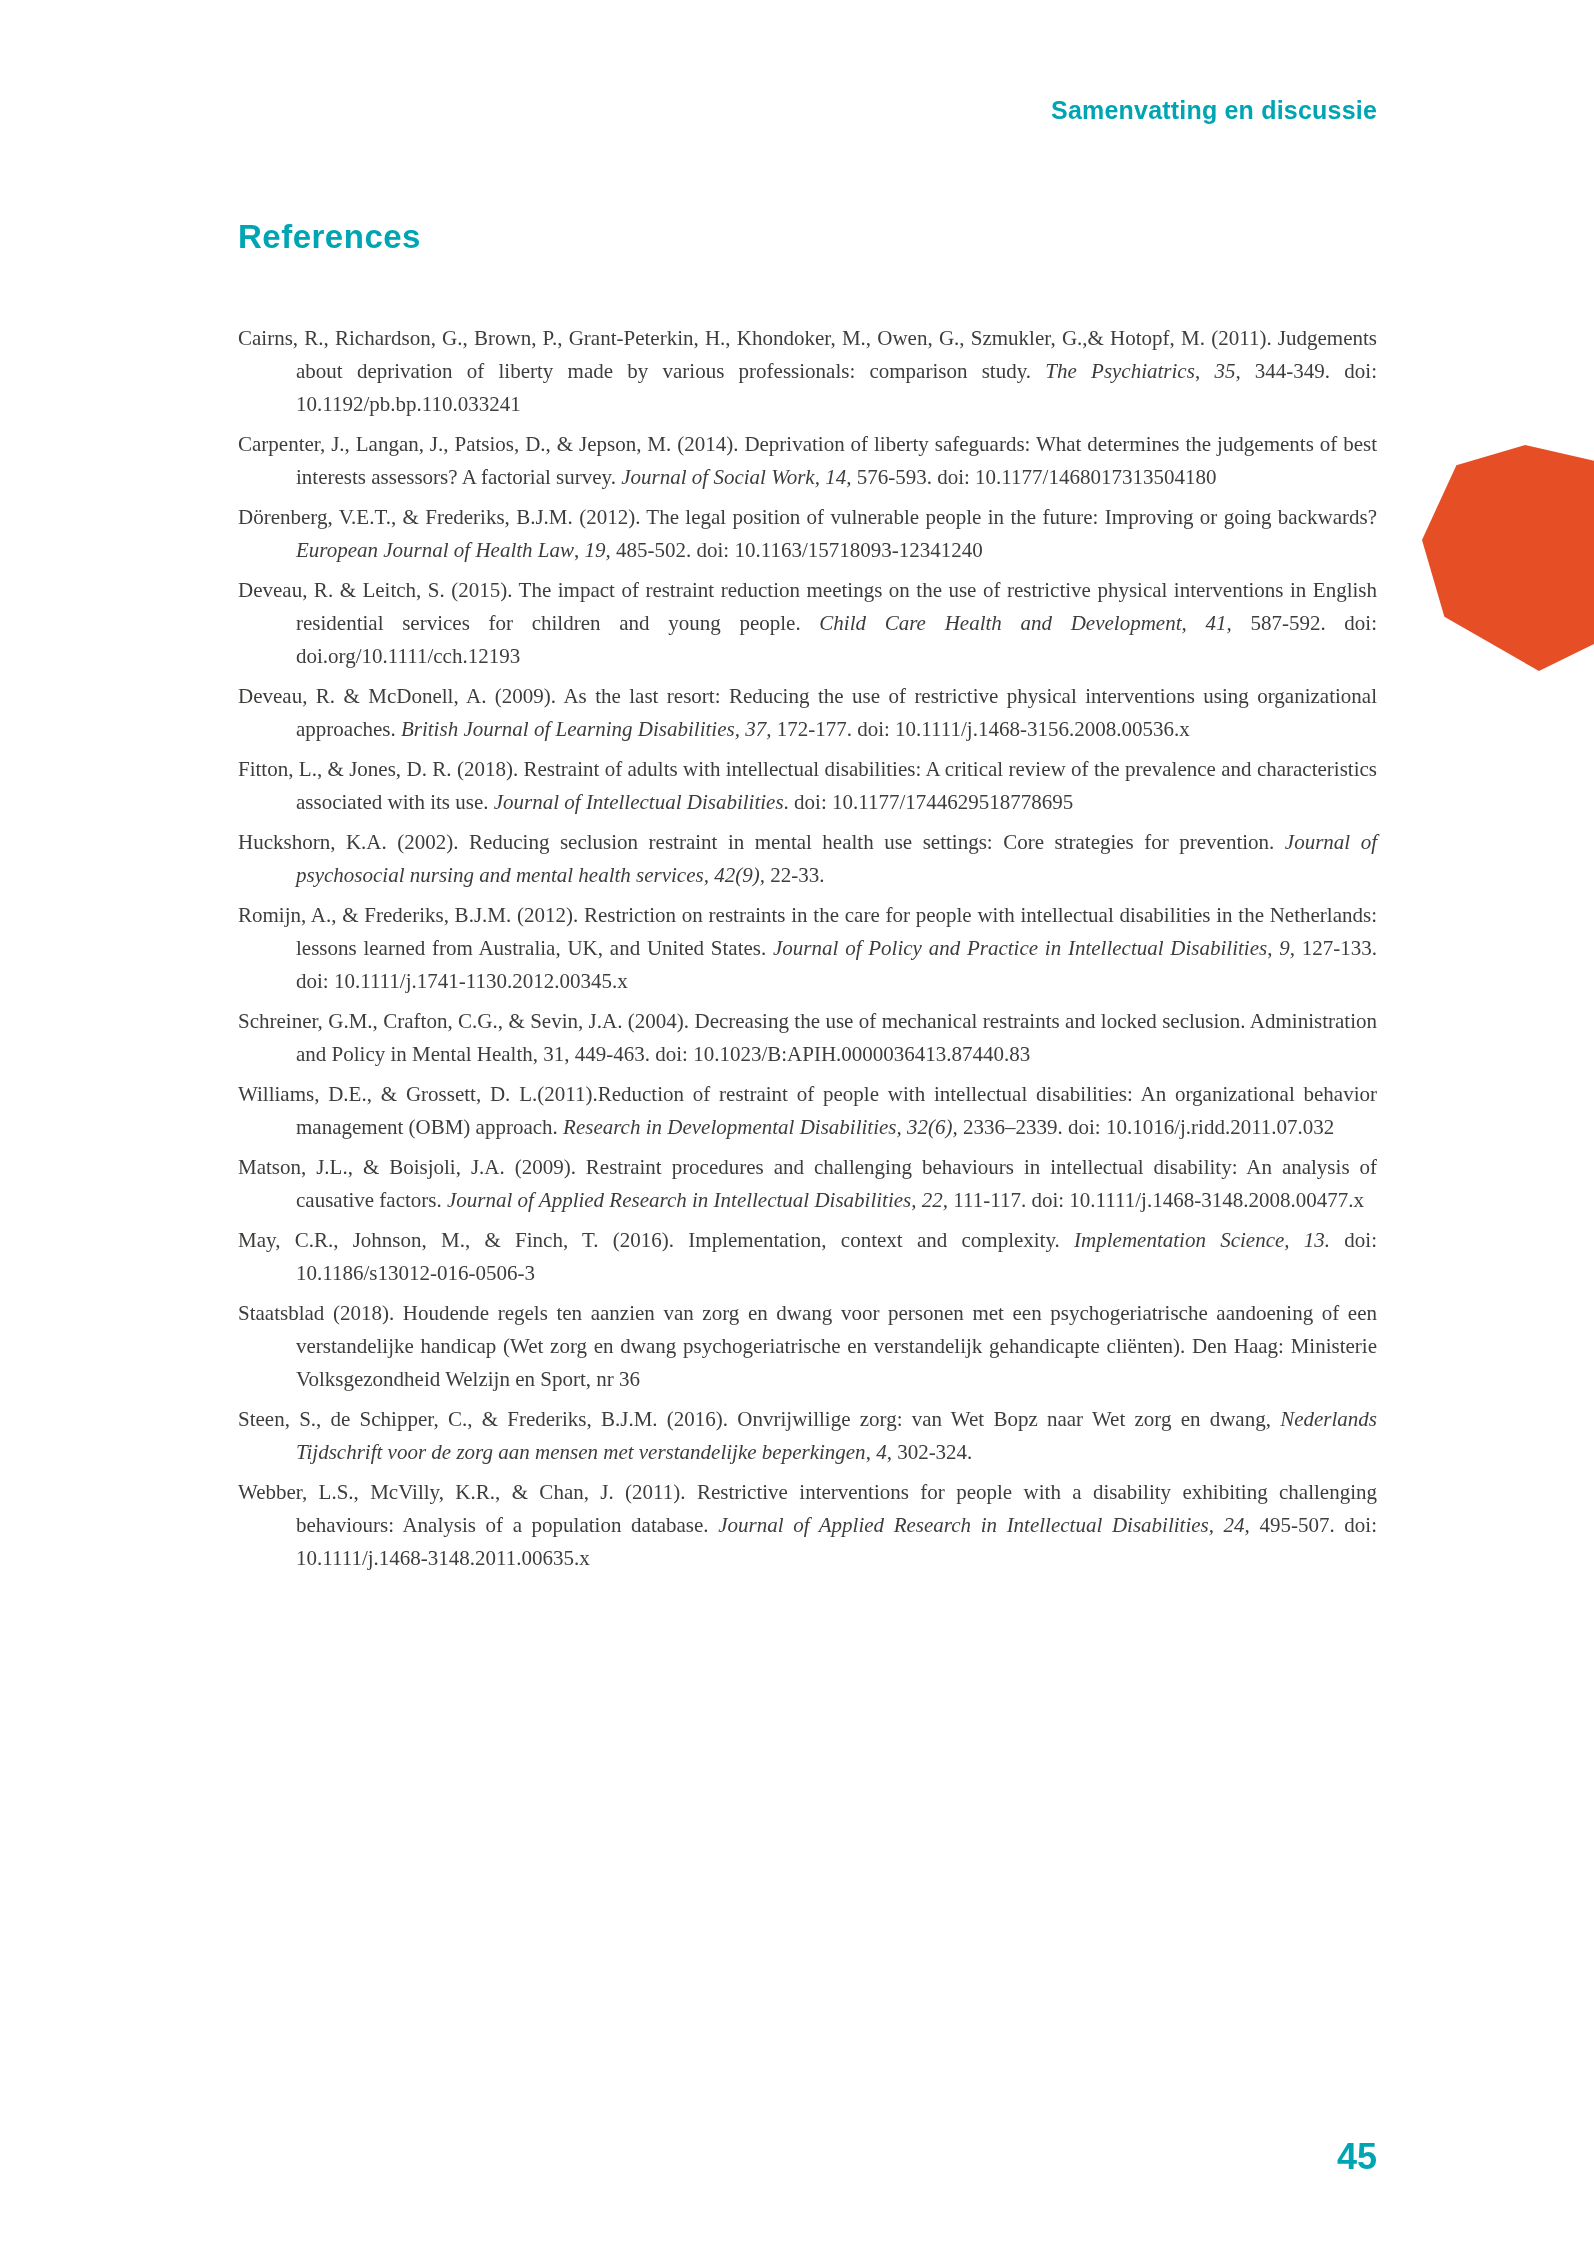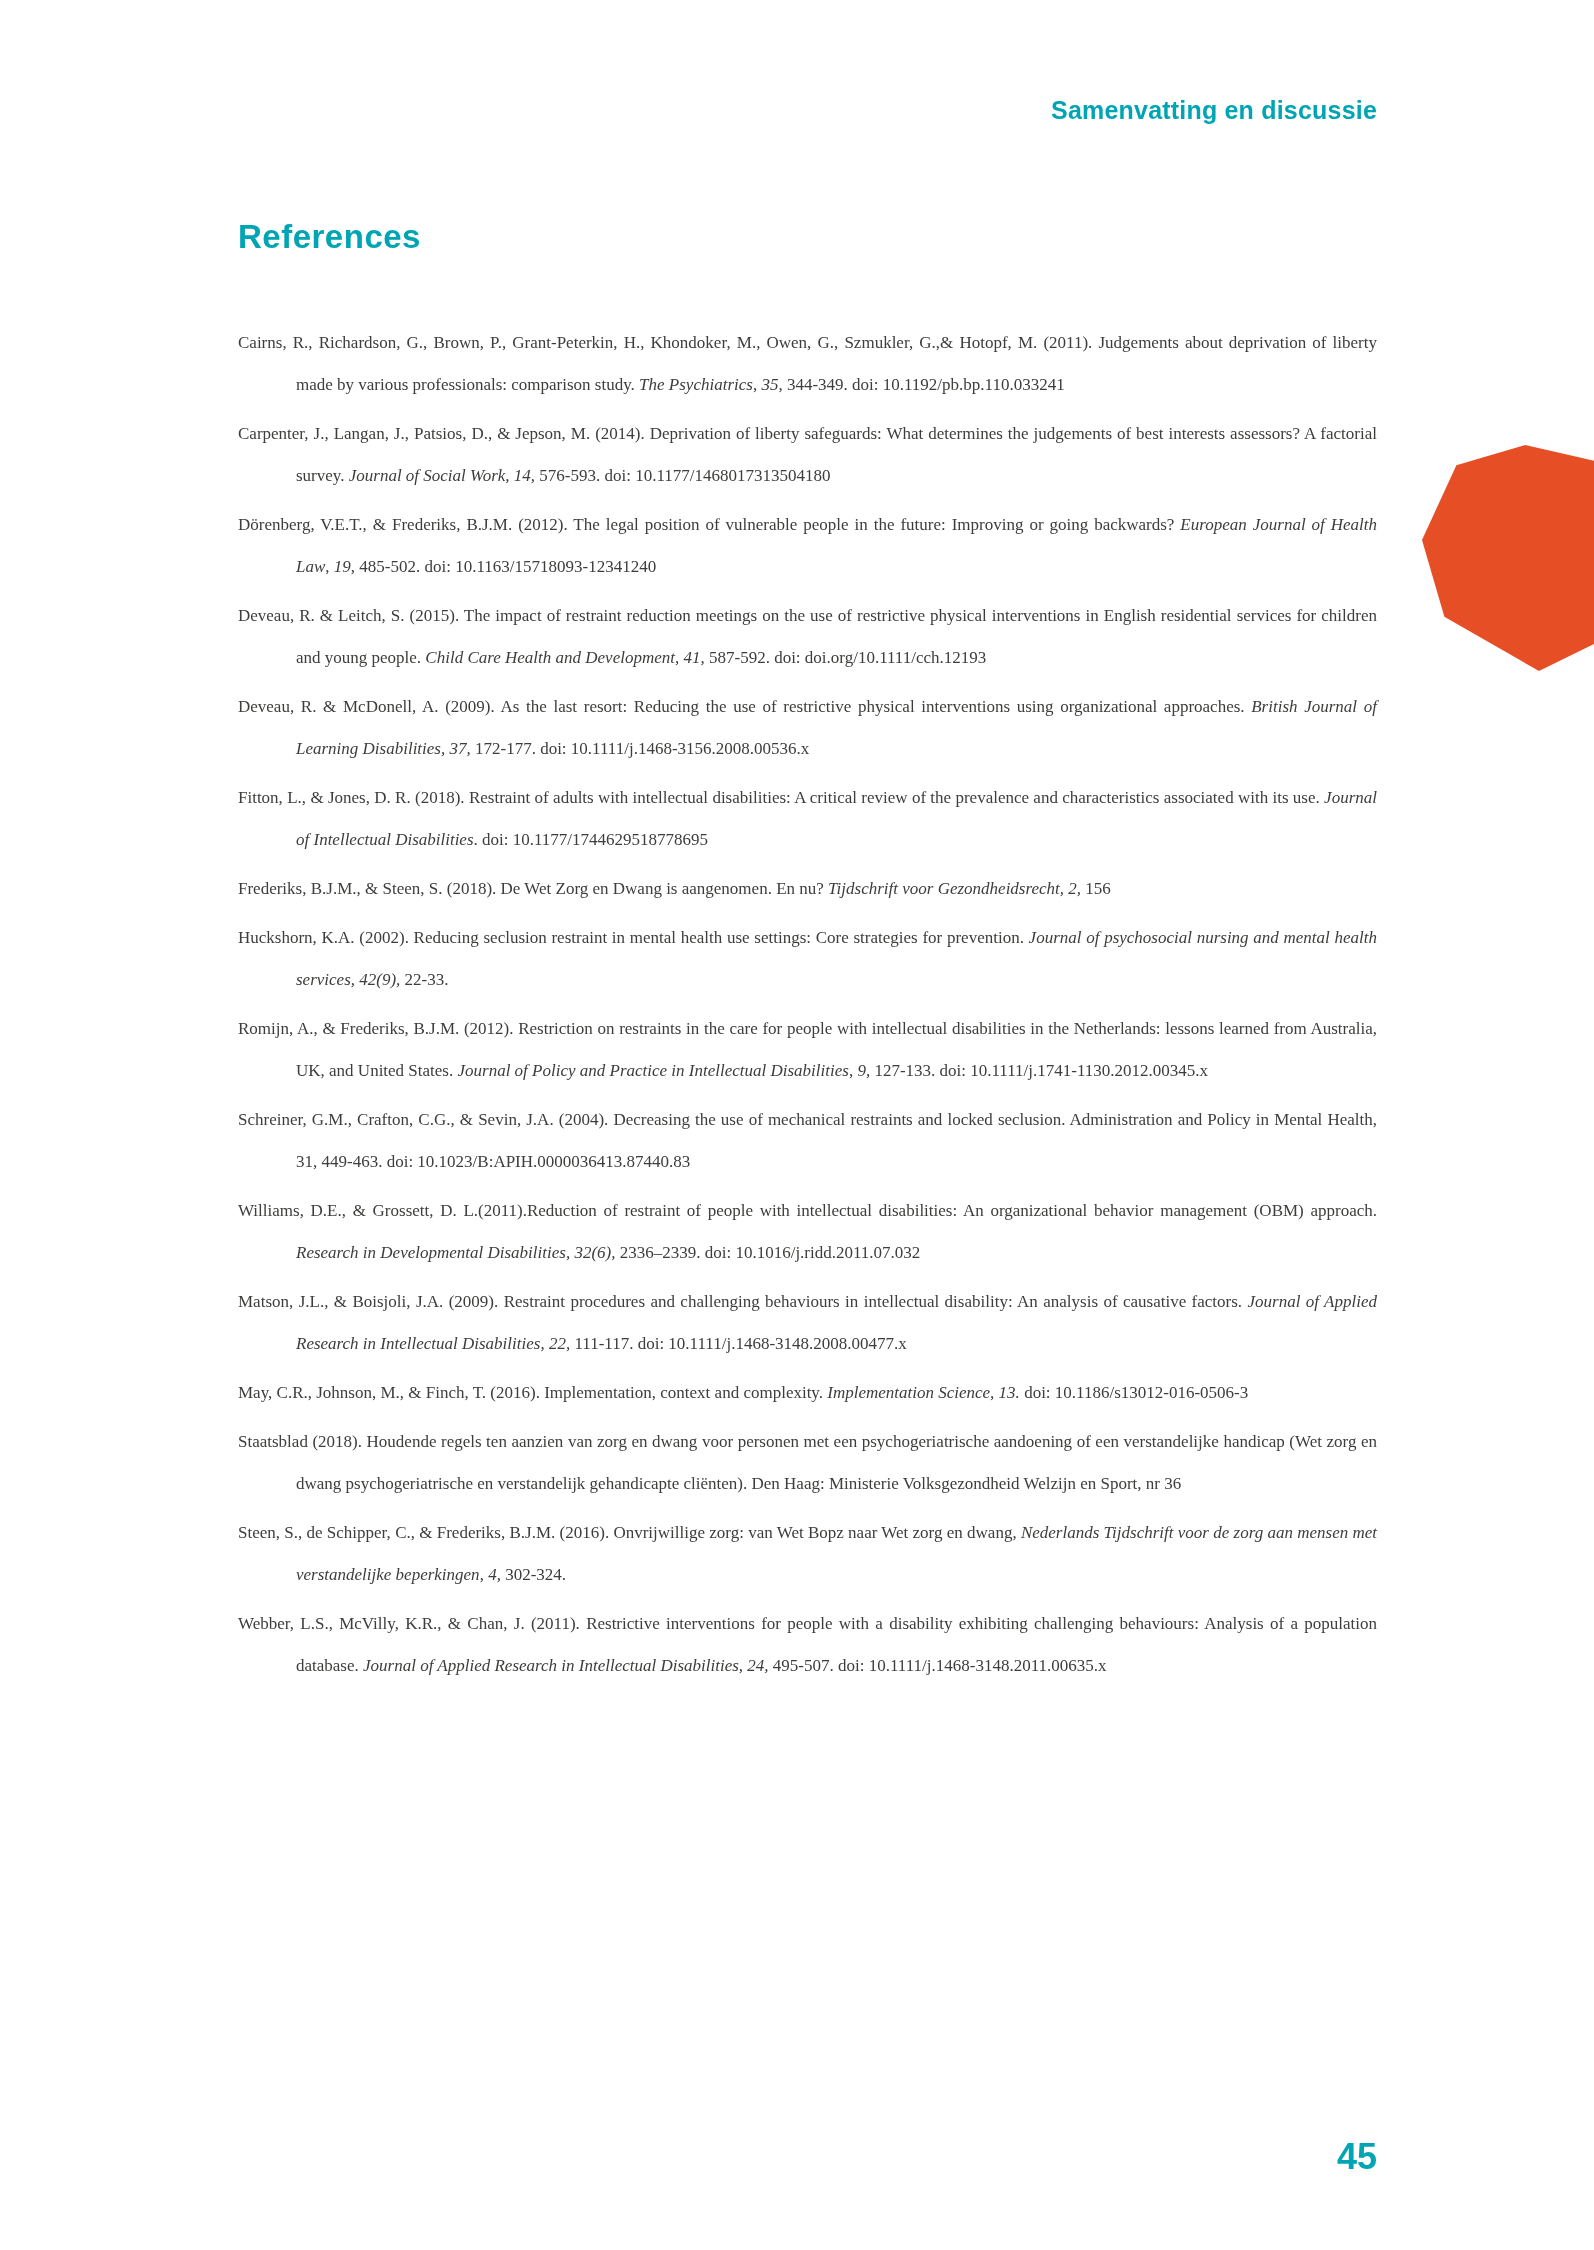--- a/index.html
+++ b/index.html
@@ -39,22 +39,22 @@
     color: var(--teal);
     letter-spacing: 0.5px;
   }
   .refs {
     position: absolute;
     top: 322px;
     left: 238px;
     width: 1139px;
   }
   .ref {
-    font-size: 17px;
-    line-height: 42px;
+    font-size: 21px;
+    line-height: 33px;
     color: var(--text);
     text-align: justify;
     padding-left: 58px;
     text-indent: -58px;
     margin-bottom: 7px;
   }
   .it { font-style: italic; }
   .shape {
     position: absolute;
     top: 445px;
@@ -83,21 +83,20 @@
 
   <h1 class="title">References</h1>
 
   <div class="refs">
       <p class="ref"><span>Cairns, R., Richardson, G., Brown, P., Grant-Peterkin, H., Khondoker, M., Owen, G., Szmukler, G.,&amp; Hotopf, M. (2011). Judgements about deprivation of liberty made by various professionals: comparison study. </span><span class="it">The Psychiatrics</span><span>, </span><span class="it">35,</span><span> 344-349. doi: 10.1192/pb.bp.110.033241</span></p>
       <p class="ref"><span>Carpenter, J., Langan, J., Patsios, D., &amp; Jepson, M. (2014). Deprivation of liberty safeguards: What determines the judgements of best interests assessors? A factorial survey. </span><span class="it">Journal of Social Work, 14,</span><span> 576-593. doi: 10.1177/1468017313504180</span></p>
       <p class="ref"><span>Dörenberg, V.E.T., &amp; Frederiks, B.J.M. (2012). The legal position of vulnerable people in the future: Improving or going backwards? </span><span class="it">European Journal of Health Law</span><span>, </span><span class="it">19,</span><span> 485-502. doi: 10.1163/15718093-12341240</span></p>
       <p class="ref"><span>Deveau, R. &amp; Leitch, S. (2015). The impact of restraint reduction meetings on the use of restrictive physical interventions in English residential services for children and young people. </span><span class="it">Child Care Health and Development, 41,</span><span> 587-592. doi: doi.org/10.1111/cch.12193</span></p>
       <p class="ref"><span>Deveau, R. &amp; McDonell, A. (2009). As the last resort: Reducing the use of restrictive physical interventions using organizational approaches. </span><span class="it">British Journal of Learning Disabilities, 37,</span><span> 172-177. doi: 10.1111/j.1468-3156.2008.00536.x</span></p>
       <p class="ref"><span>Fitton, L., &amp; Jones, D. R. (2018). Restraint of adults with intellectual disabilities: A critical review of the prevalence and characteristics associated with its use. </span><span class="it">Journal of Intellectual Disabilities</span><span>. doi: 10.1177/1744629518778695</span></p>
-      <p class="ref"><span>Frederiks, B.J.M., &amp; Steen, S. (2018). De Wet Zorg en Dwang is aangenomen. En nu? </span><span class="it">Tijdschrift voor Gezondheidsrecht, 2,</span><span> 156</span></p>
       <p class="ref"><span>Huckshorn, K.A. (2002). Reducing seclusion restraint in mental health use settings: Core strategies for prevention. </span><span class="it">Journal of psychosocial nursing and mental health services, 42(9),</span><span> 22-33.</span></p>
       <p class="ref"><span>Romijn, A., &amp; Frederiks, B.J.M. (2012). Restriction on restraints in the care for people with intellectual disabilities in the Netherlands: lessons learned from Australia, UK, and United States. </span><span class="it">Journal of Policy and Practice in Intellectual Disabilities</span><span>, </span><span class="it">9,</span><span> 127-133. doi: 10.1111/j.1741-1130.2012.00345.x</span></p>
       <p class="ref"><span>Schreiner, G.M., Crafton, C.G., &amp; Sevin, J.A. (2004). Decreasing the use of mechanical restraints and locked seclusion. Administration and Policy in Mental Health, 31, 449-463. doi: 10.1023/B:APIH.0000036413.87440.83</span></p>
       <p class="ref"><span>Williams, D.E., &amp; Grossett, D. L.(2011).Reduction of restraint of people with intellectual disabilities: An organizational behavior management (OBM) approach. </span><span class="it">Research in Developmental Disabilities, 32(6),</span><span> 2336–2339. doi: 10.1016/j.ridd.2011.07.032</span></p>
       <p class="ref"><span>Matson, J.L., &amp; Boisjoli, J.A. (2009). Restraint procedures and challenging behaviours in intellectual disability: An analysis of causative factors. </span><span class="it">Journal of Applied Research in Intellectual Disabilities, 22,</span><span> 111-117. doi: 10.1111/j.1468-3148.2008.00477.x</span></p>
       <p class="ref"><span>May, C.R., Johnson, M., &amp; Finch, T. (2016). Implementation, context and complexity. </span><span class="it">Implementation Science, 13.</span><span> doi: 10.1186/s13012-016-0506-3</span></p>
       <p class="ref"><span>Staatsblad (2018). Houdende regels ten aanzien van zorg en dwang voor personen met een psychogeriatrische aandoening of een verstandelijke handicap (Wet zorg en dwang psychogeriatrische en verstandelijk gehandicapte cliënten). Den Haag: Ministerie Volksgezondheid Welzijn en Sport, nr 36</span></p>
       <p class="ref"><span>Steen, S., de Schipper, C., &amp; Frederiks, B.J.M. (2016). Onvrijwillige zorg: van Wet Bopz naar Wet zorg en dwang, </span><span class="it">Nederlands Tijdschrift voor de zorg aan mensen met verstandelijke beperkingen</span><span>, </span><span class="it">4,</span><span> 302-324.</span></p>
       <p class="ref"><span>Webber, L.S., McVilly, K.R., &amp; Chan, J. (2011). Restrictive interventions for people with a disability exhibiting challenging behaviours: Analysis of a population database. </span><span class="it">Journal of Applied Research in Intellectual Disabilities, 24,</span><span> 495-507. doi: 10.1111/j.1468-3148.2011.00635.x</span></p>
     </div>

